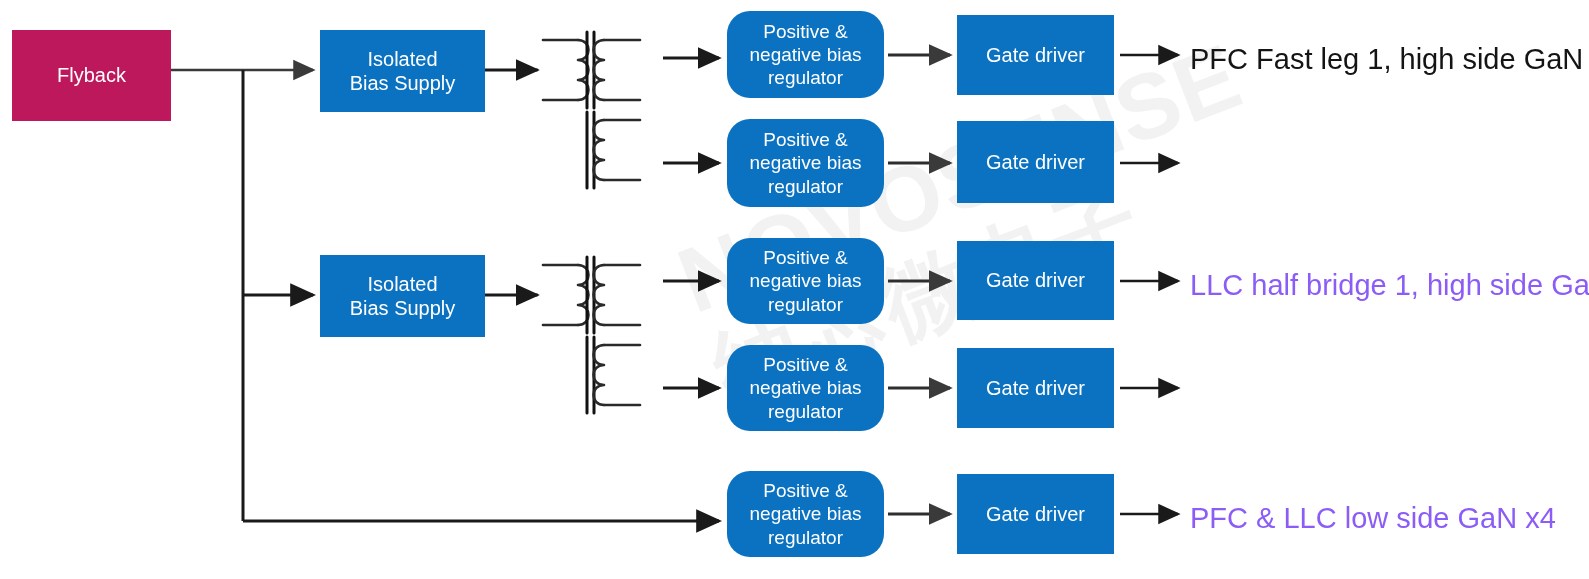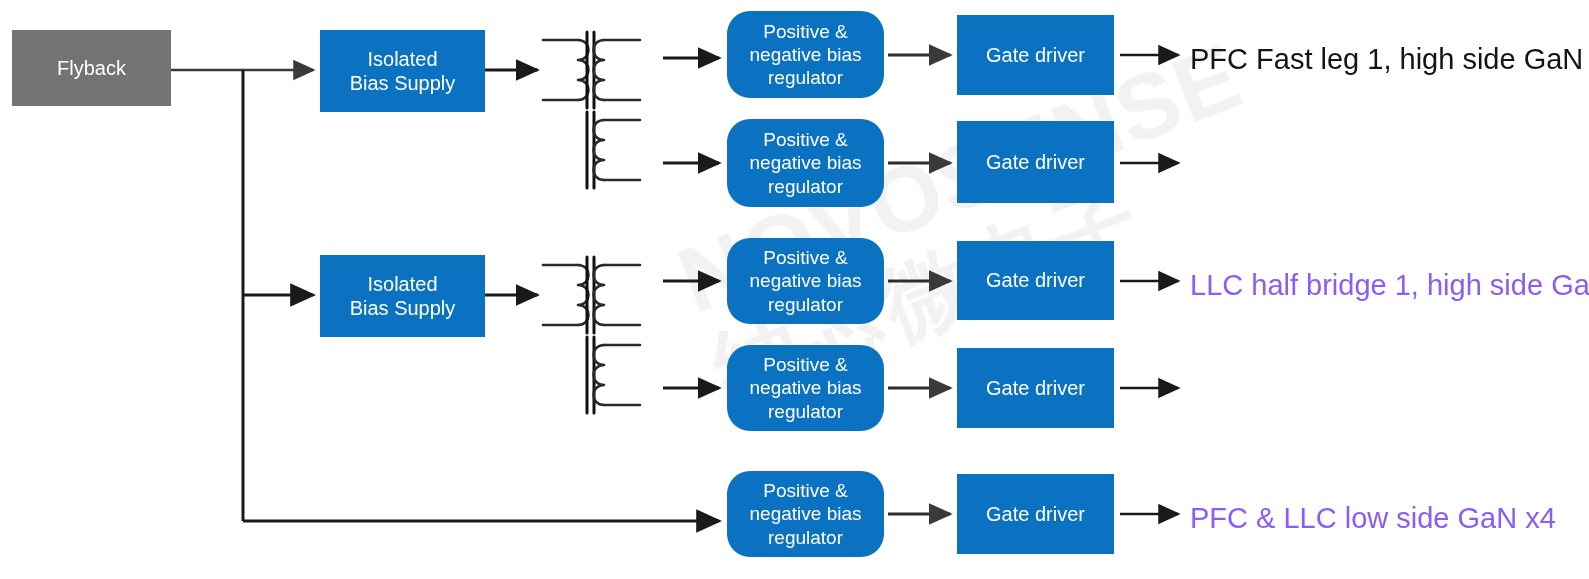--- a/index.html
+++ b/index.html
@@ -119,21 +119,21 @@
 
     <g fill="none" stroke="#1a1a1a" stroke-width="2.6">
       <path d="M1120,55  L1178,55" marker-end="url(#ah)"></path>
       <path d="M1120,163 L1178,163" marker-end="url(#ah)"></path>
       <path d="M1120,281 L1178,281" marker-end="url(#ah)"></path>
       <path d="M1120,388 L1178,388" marker-end="url(#ah)"></path>
       <path d="M1120,514 L1178,514" marker-end="url(#ah)"></path>
     </g>
   </svg>
 
-  <div class="node" style="left: 12px; top: 30px; width: 159px; height: 76px; background: #737373; color: rgb(255, 255, 255);">
+  <div class="node" style="left: 12px; top: 30px; width: 159px; height: 91px; background: #be185d; color: rgb(255, 255, 255);">
     <span>Flyback</span>
   </div>
 
   <div class="node" style="left: 320px; top: 30px; width: 165px; height: 82px; background: rgb(10, 114, 192); color: rgb(255, 255, 255);">
     <span>
       <span>Isolated</span><br>
       <span>Bias Supply</span>
     </span>
   </div>
 

